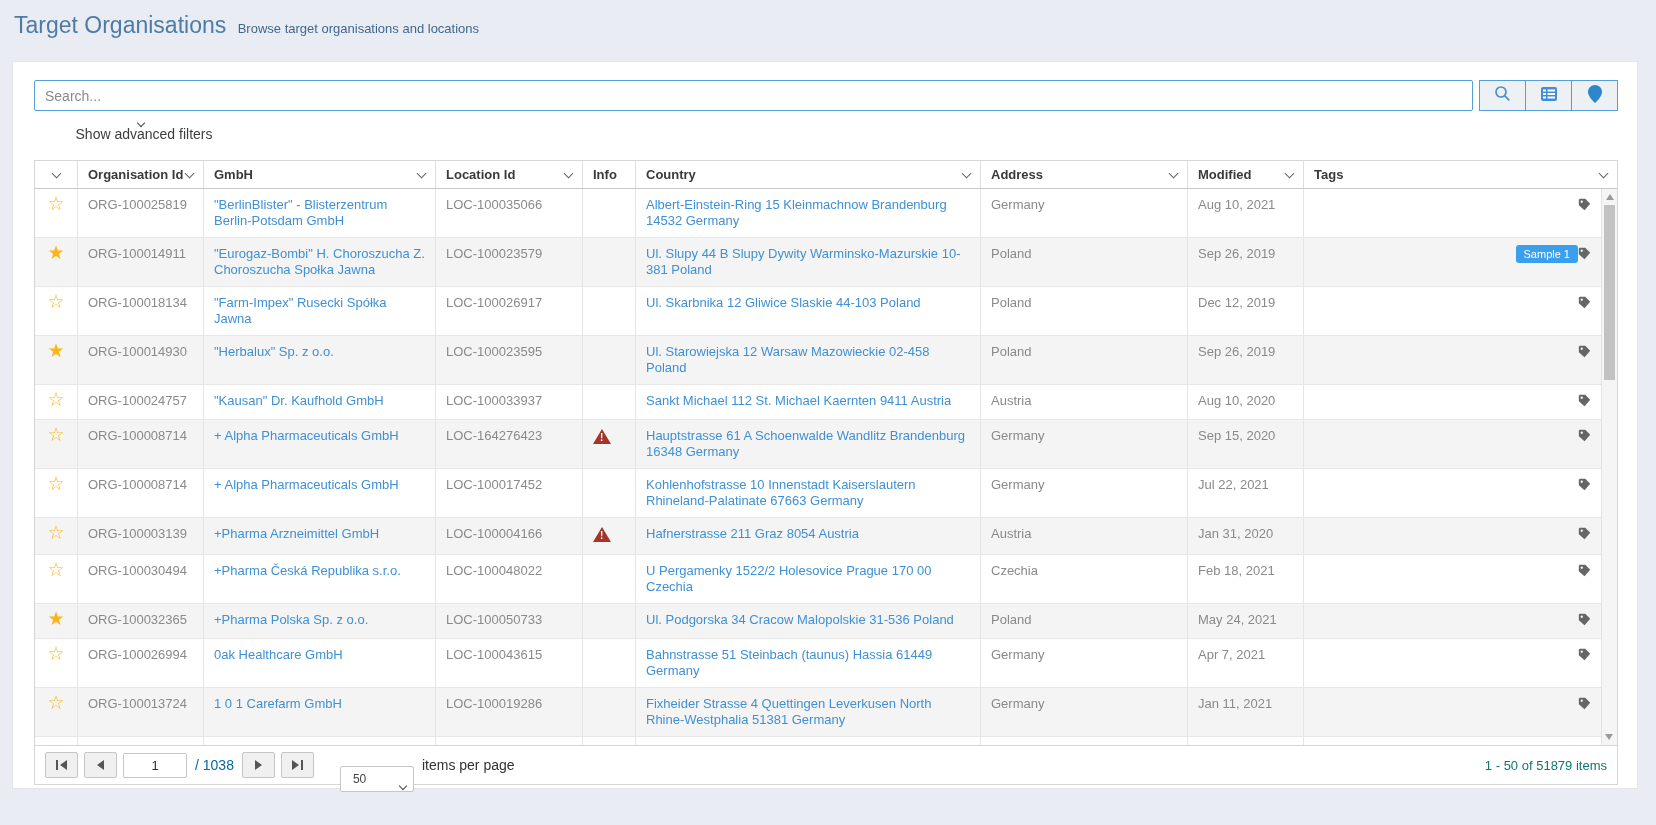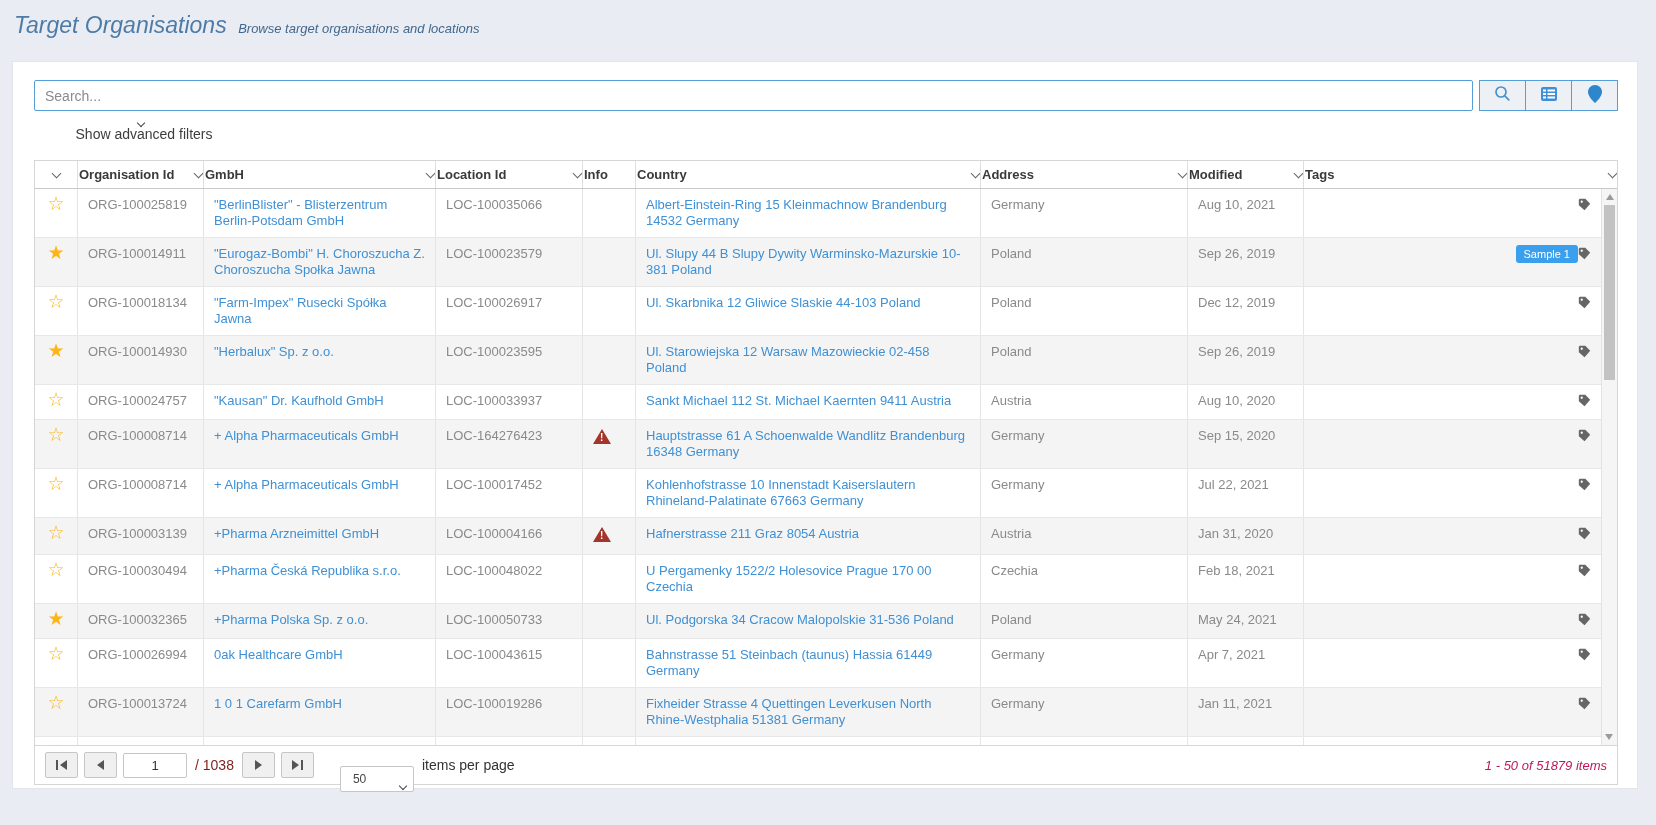--- a/index.html
+++ b/index.html
@@ -3,21 +3,21 @@
 <meta charset="utf-8">
 <style>
   * { box-sizing: border-box; margin: 0; padding: 0; }
   html,body { width:1656px; height:825px; }
   body {
     background:#e9edf3;
     font-family:"Liberation Sans", sans-serif;
     position:relative;
     overflow:hidden;
   }
-  .page-header { padding:12px 0 0 14px; height:57px;font-style:italic; }
+  .page-header { padding:12px 0 0 14px; height:57px; }
   .page-title { font-size:23px; color:#4e7ba6; font-weight:400; display:inline; }
   .page-subtitle { font-size:13px; color:#41678e; margin-left:7px; }
 
   .panel {
     position:absolute; left:12px; top:61px; width:1626px; height:728px;
     background:#fff; border:1px solid #e2e5ea;
     padding:18px 20px 0 21px;
   }
 
   
@@ -45,21 +45,21 @@
   .hmenu { display:inline-block; width:7px; height:7px; border-right:1.5px solid #666; border-bottom:1.5px solid #666; transform:rotate(45deg); margin-top:-2px; cursor:pointer; }
 
   
   .grid-widget { margin-top:18px; width:1584px; border:1px solid #d6d6d6; background:#fff; }
   .grid-header {
     display:grid; grid-template-columns:42px 126px 232px 147px 53px 345px 207px 116px 1fr;
     border-bottom:1px solid #c9c9c9; background:#fff; height:28px;
   }
   .hcell {
     display:flex; align-items:center; justify-content:space-between;
-    padding:0 1px; font-size:13px; font-weight:bold; color:#3a3a3a;
+    padding:0 10px; font-size:13px; font-weight:bold; color:#3a3a3a;
     border-left:1px solid #dedede; overflow:hidden; white-space:nowrap;
   }
   .hcell:first-child { border-left:none; justify-content:center; }
   .grid-body { position:relative; height:556px; overflow:hidden; }
   .grid-row {
     display:grid; grid-template-columns:42px 126px 232px 147px 53px 345px 207px 116px 1fr;
     width:1566px; border-bottom:1px solid #e7e7e7; background:#fff;
   }
   .grid-row:nth-child(even) { background:#f4f4f4; }
   .cell {
@@ -93,28 +93,28 @@
   .pager { height:39px; border-top:1px solid #d6d6d6; display:flex; align-items:center;
     padding:0 10px; background:#fff; }
   .pbtn { width:33px; height:26px; background:#f0f0f0; border:1px solid #c6c6c6; border-radius:2px;
     display:flex; align-items:center; justify-content:center; margin-right:6px; cursor:pointer; }
   .tri-l { width:0; height:0; border-top:5px solid transparent; border-bottom:5px solid transparent; border-right:7px solid #555; }
   .tri-r { width:0; height:0; border-top:5px solid transparent; border-bottom:5px solid transparent; border-left:7px solid #555; }
   .pbar { width:2px; height:10px; background:#555; }
   .pbar.left { margin-right:2px; } .pbar.right { margin-left:2px; }
   .pinput { width:64px; height:25px; border:1px solid #c6c6c6; border-radius:2px;
     text-align:center; font-size:13px; color:#333; margin-right:8px; font-family:"Liberation Sans", sans-serif; }
-  .ptotal { font-size:14px; color:#7f1d1d; margin-right:8px; }
+  .ptotal { font-size:14px; color:#0369a1; margin-right:8px; }
   .psel-wrap { position:relative; margin-left:20px; margin-right:8px;margin-top:27px; }
   .psel { width:74px; height:26px; border:1px solid #c6c6c6; border-radius:2px; background:#fff;
     -webkit-appearance:none; appearance:none; padding:0 20px 0 12px; font-size:12px; color:#444;
     font-family:"Liberation Sans", sans-serif; cursor:pointer; }
   .psel-chev { position:absolute; right:8px; top:9px; pointer-events:none; }
   .ipp-label { font-size:14px; color:#333; }
-  .range-label { margin-left:auto; font-size:13px; color:#be185d;font-style:italic; }
+  .range-label { margin-left:auto; font-size:13px; color:#0f766e; }
 </style>
 </head>
 <body>
 
 <div class="page-header">
   <h1 class="page-title">Target Organisations</h1>
   <span class="page-subtitle">Browse target organisations and locations</span>
 </div>
 
 <div class="panel">

